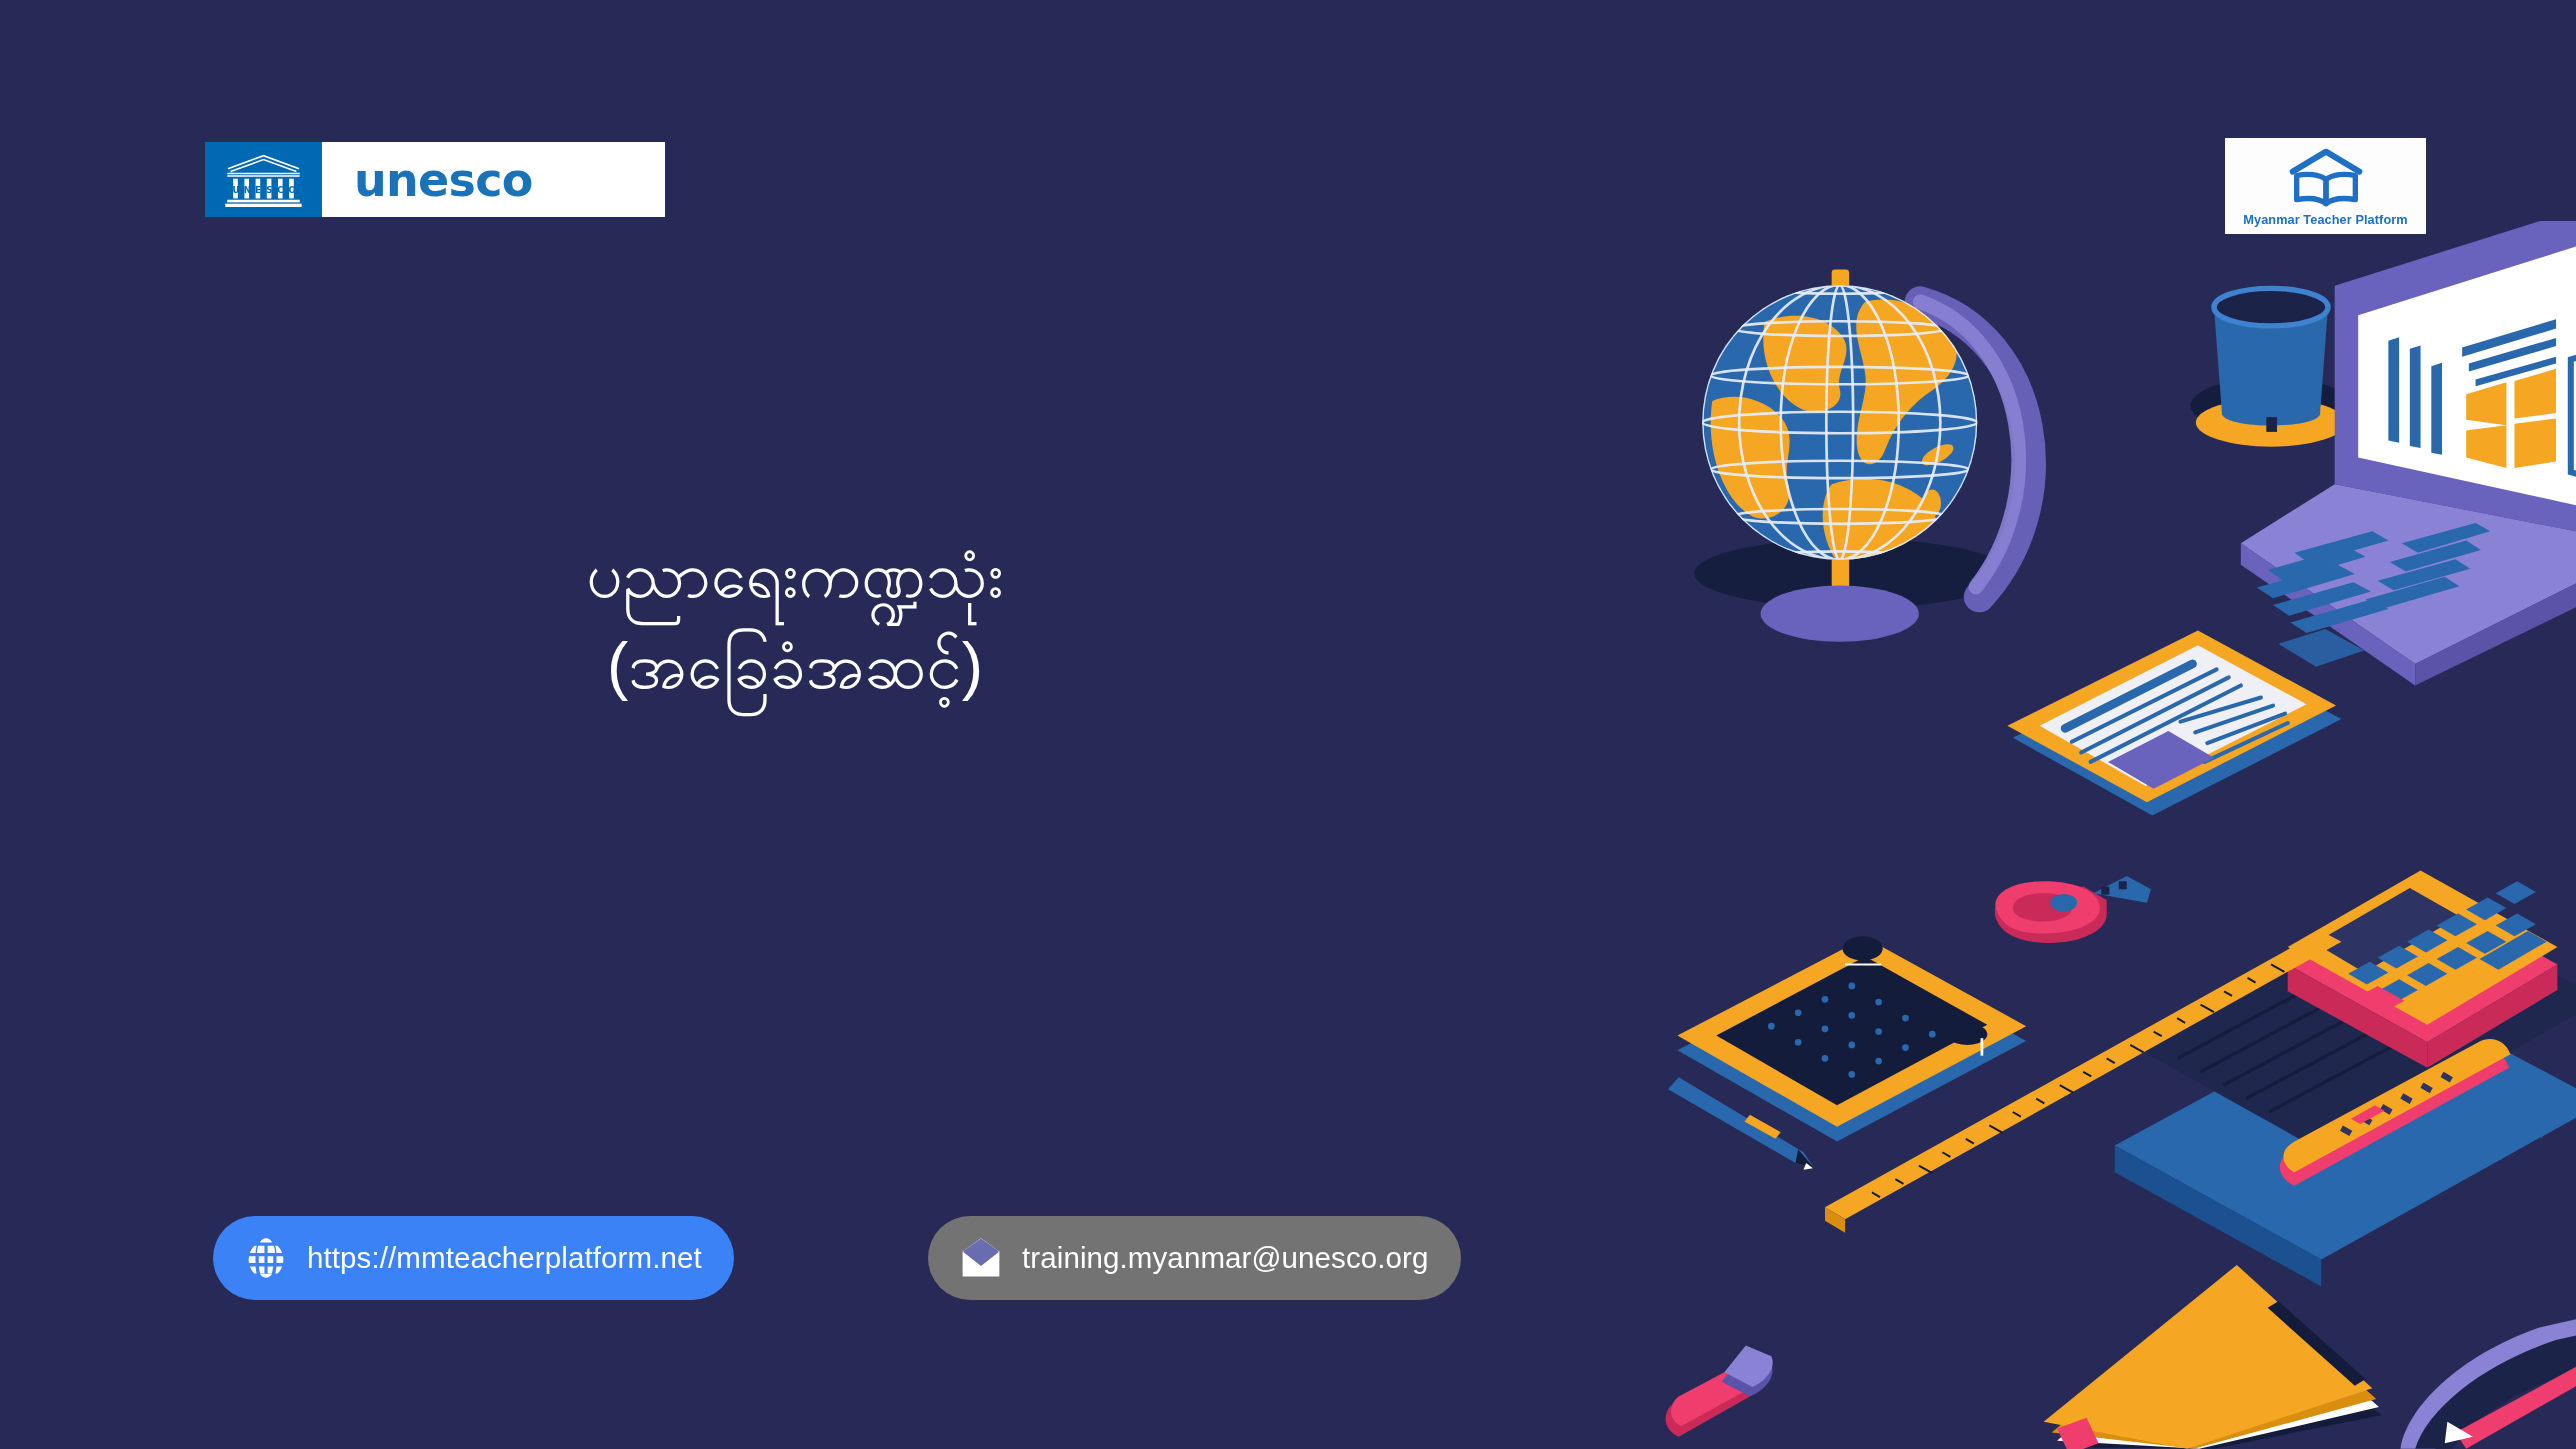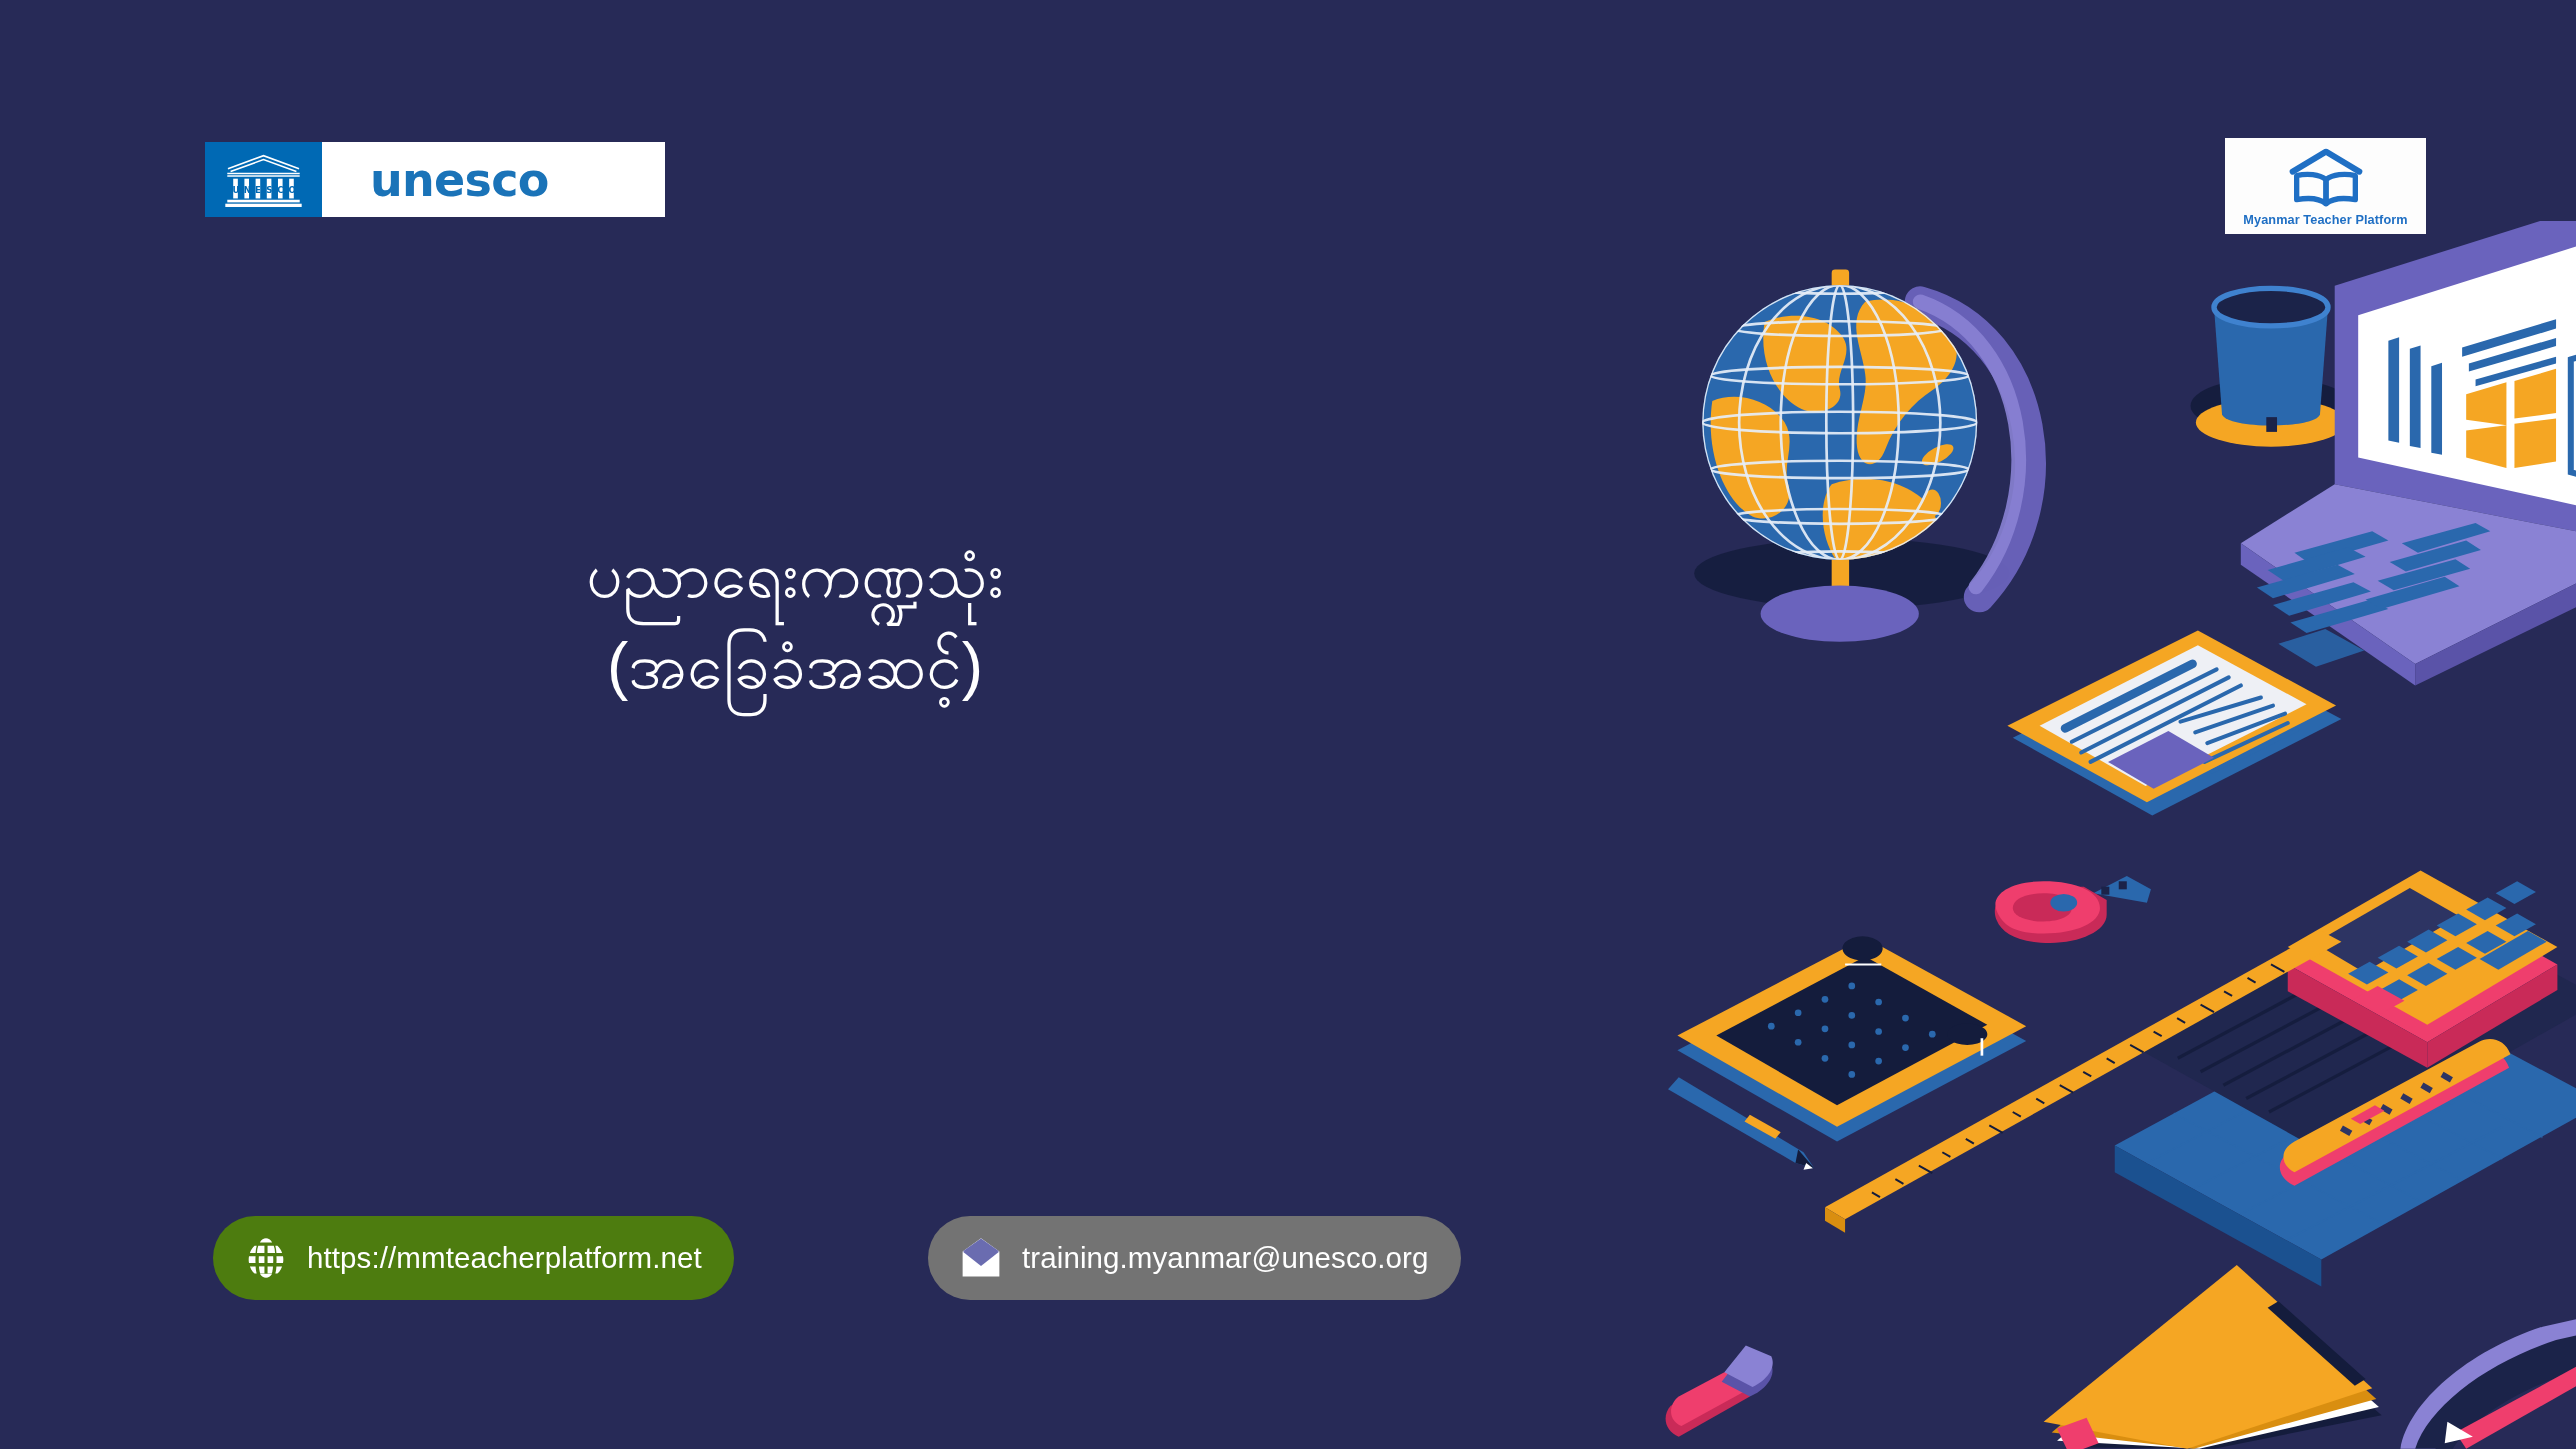--- a/index.html
+++ b/index.html
@@ -25,21 +25,20 @@
     display:flex; align-items:center; justify-content:center;
   }
   .unesco-word{
     flex:1; background:#ffffff;
     display:flex; align-items:center; padding-left:32px;
   }
   .unesco-word span{
     color:#1a73b8; font-size:46px; font-weight:bold;
     letter-spacing:-0.7px; line-height:1;
     font-family:"DejaVu Sans",sans-serif;
-    margin-left:16px;
   }
 
   
   .mtp-logo{
     position:absolute; left:2225px; top:138px;
     width:201px; height:96px; background:#fdfdfd;
     display:flex; flex-direction:column;
     align-items:center; justify-content:center; gap:4px;
   }
   .mtp-caption{
@@ -133,21 +132,21 @@
     </svg>
     <div class="mtp-caption">Myanmar Teacher Platform</div>
   </div>
 
 
   <div class="headline">
     <span class="ln">ပညာရေးကဏ္ဍသုံး</span>
     <span class="ln">(အခြေခံအဆင့်)</span>
   </div>
 
-  <div class="pill" id="pill-web" style="background: #4d7c0f;">
+  <div class="pill" id="pill-web" style="background: #3b82f6;">
     <svg class="pill-icon" viewBox="0 0 64 64" aria-hidden="true">
       <g fill="#ffffff">
         <path d="M32 2c-3.6 0-7 2.3-9.3 6.2h18.6C39 4.3 35.6 2 32 2z"></path>
         <path d="M20.2 13.4c-1.1 3.1-1.8 6.8-2 10.8h11.4V13.4z"></path>
         <path d="M34.4 13.4V24.2h11.4c-.2-4-.9-7.7-2-10.8z"></path>
         <path d="M29.6 8.2V2.6C25.4 3.6 21.7 6 19 9.6c.3-.5.6-1 .9-1.4z" opacity="0"></path>
         <path d="M14.6 13.4c-3.2 2.9-5.7 6.6-7.1 10.8h8.6c.2-3.9.8-7.5 1.7-10.8z"></path>
         <path d="M49.4 13.4h-3.2c.9 3.3 1.5 6.9 1.7 10.8h8.6c-1.4-4.2-3.9-7.9-7.1-10.8z"></path>
         <path d="M6.1 29.4c-.3 1.7-.5 3.4-.5 5.2s.2 3.5.5 5.2h10c-.1-1.7-.2-3.4-.2-5.2s.1-3.5.2-5.2z"></path>
         <path d="M21.1 29.4c-.1 1.7-.2 3.4-.2 5.2s.1 3.5.2 5.2h8.5V29.4z"></path>

